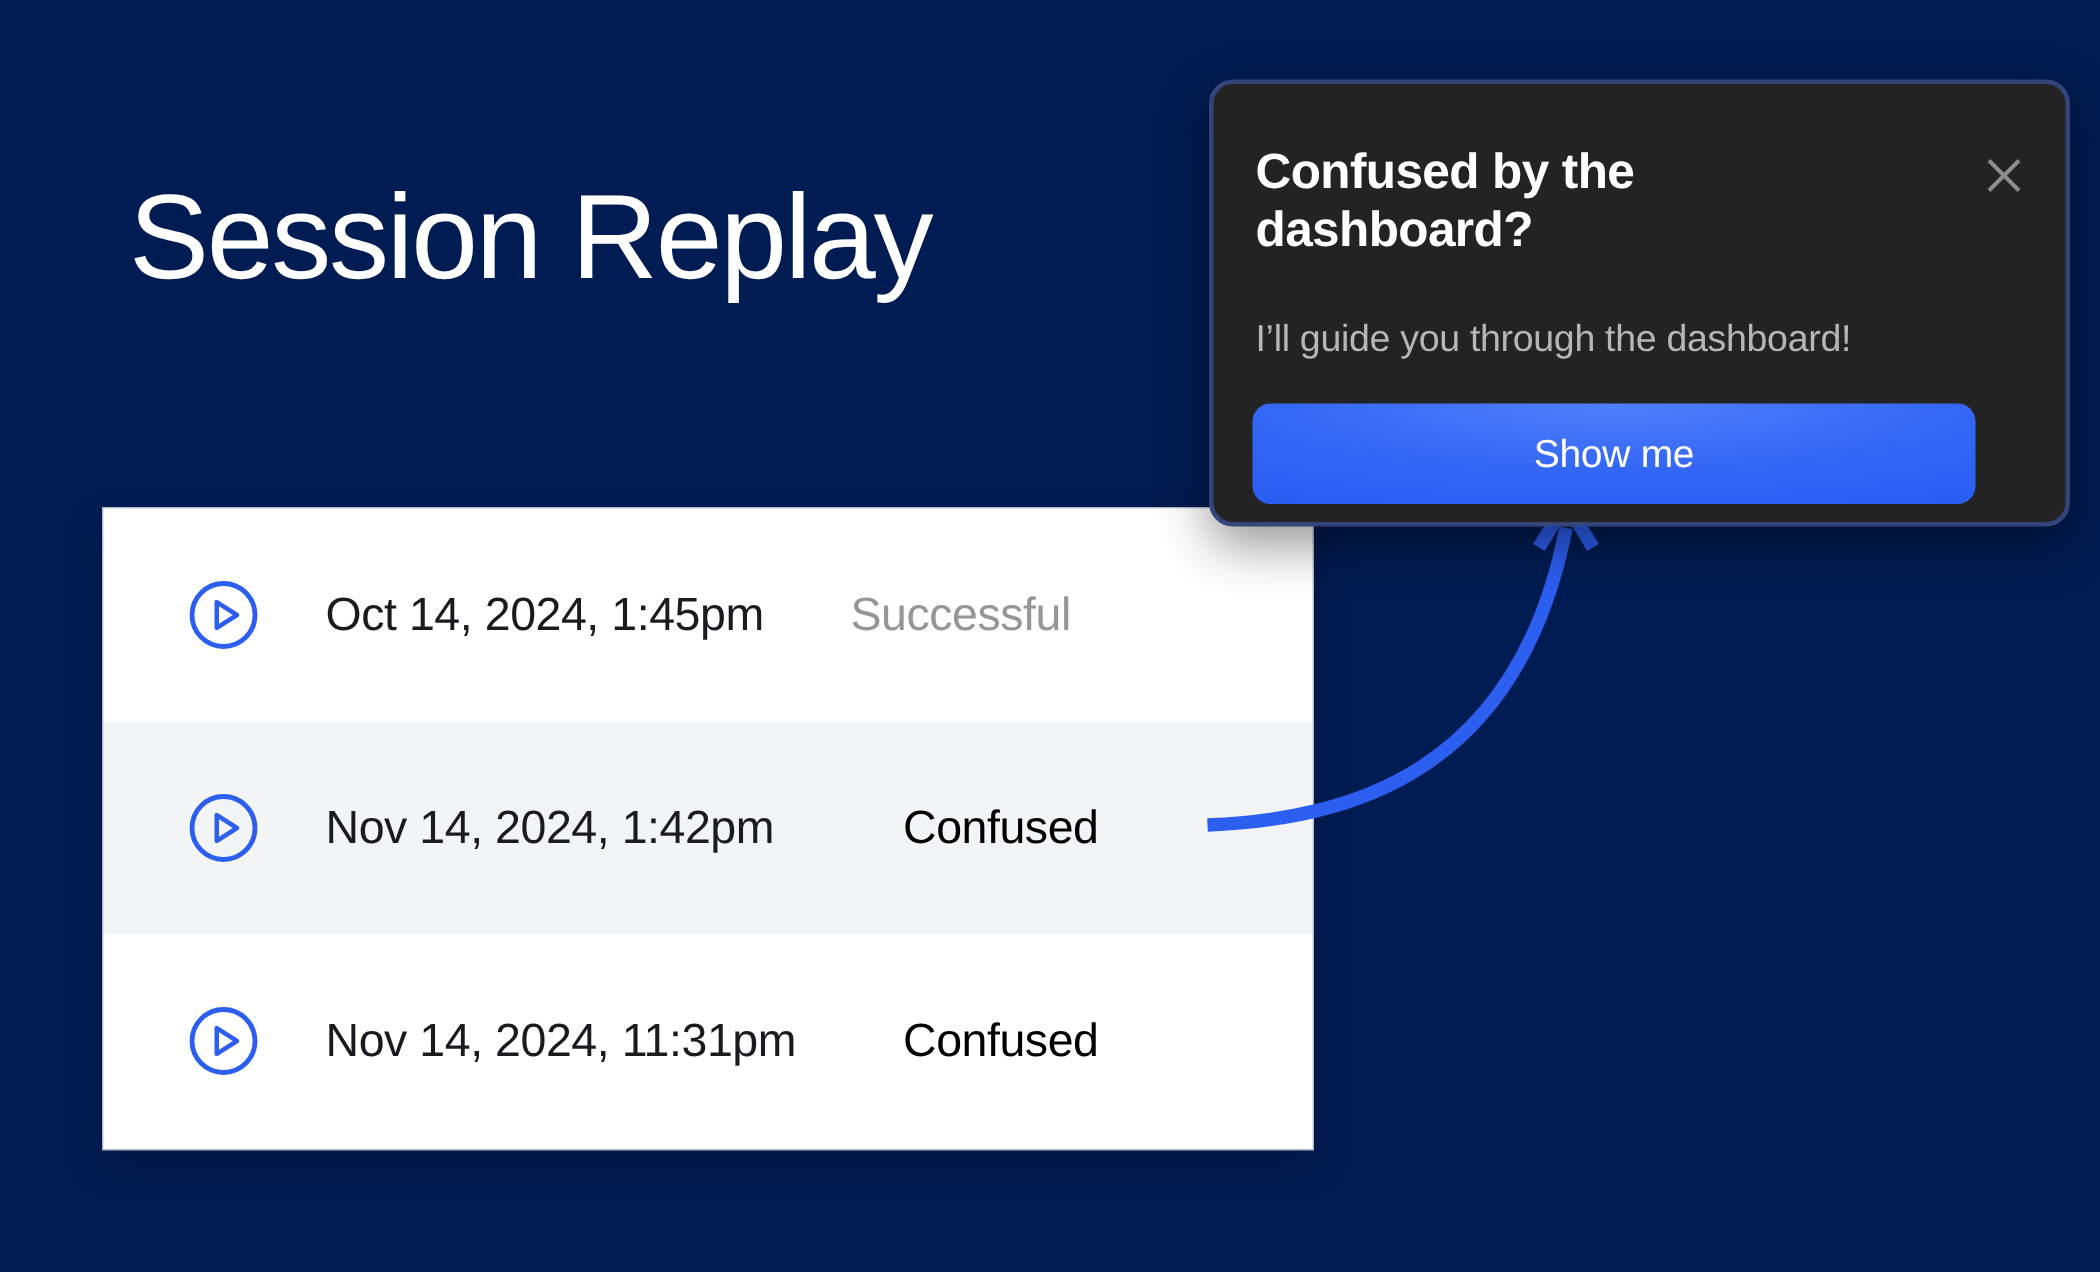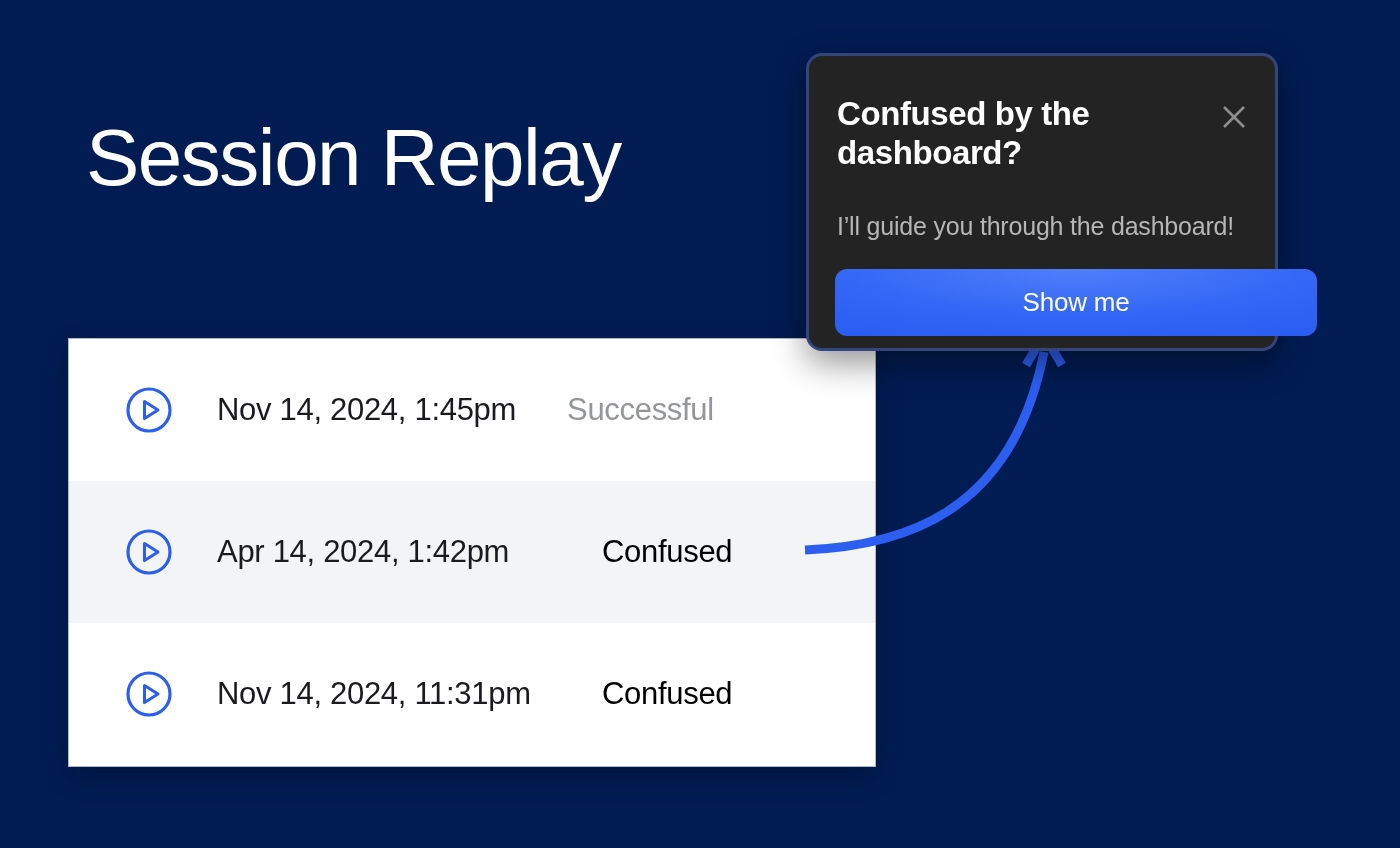--- a/index.html
+++ b/index.html
@@ -71,21 +71,21 @@
     white-space: nowrap;
   }
   .status-successful { color: #949699; }
   .status-confused   { color: #000000; margin-left: 35px; }
 
   
   #guide-tooltip {
     position: absolute;
     left: 806px;
     top: 53px;
-    width: 472px;
+    width: 574px;
     height: 298px;
     box-sizing: border-box;
     background: #232323;
     border: 3px solid #34457c;
     border-radius: 16px;
     box-shadow: 0 12px 34px rgba(0,0,0,0.42);
   }
   #guide-title {
     position: absolute;
     left: 28px;
@@ -148,30 +148,30 @@
 
 <h1 id="page-title">Session Replay</h1>
 
 <div id="sessions-card">
 
   <div class="session-row">
     <svg class="play-icon" viewBox="0 0 48 48">
       <circle cx="24" cy="24" r="21" fill="none" stroke="#2c5ef0" stroke-width="3.2"></circle>
       <path d="M19.5 15.4 L33 24 L19.5 32.6 Z" fill="none" stroke="#2c5ef0" stroke-width="3" stroke-linejoin="round"></path>
     </svg>
-    <span class="session-time">Nov 14, 2024, 1:45pm</span>
+    <span class="session-time">Oct 14, 2024, 1:45pm</span>
     <span class="session-status status-successful">Successful</span>
   </div>
 
   <div class="session-row alt">
     <svg class="play-icon" viewBox="0 0 48 48">
       <circle cx="24" cy="24" r="21" fill="none" stroke="#2c5ef0" stroke-width="3.2"></circle>
       <path d="M19.5 15.4 L33 24 L19.5 32.6 Z" fill="none" stroke="#2c5ef0" stroke-width="3" stroke-linejoin="round"></path>
     </svg>
-    <span class="session-time">Apr 14, 2024, 1:42pm</span>
+    <span class="session-time">Nov 14, 2024, 1:42pm</span>
     <span class="session-status status-confused">Confused</span>
   </div>
 
   <div class="session-row">
     <svg class="play-icon" viewBox="0 0 48 48">
       <circle cx="24" cy="24" r="21" fill="none" stroke="#2c5ef0" stroke-width="3.2"></circle>
       <path d="M19.5 15.4 L33 24 L19.5 32.6 Z" fill="none" stroke="#2c5ef0" stroke-width="3" stroke-linejoin="round"></path>
     </svg>
     <span class="session-time">Nov 14, 2024, 11:31pm</span>
     <span class="session-status status-confused">Confused</span>

